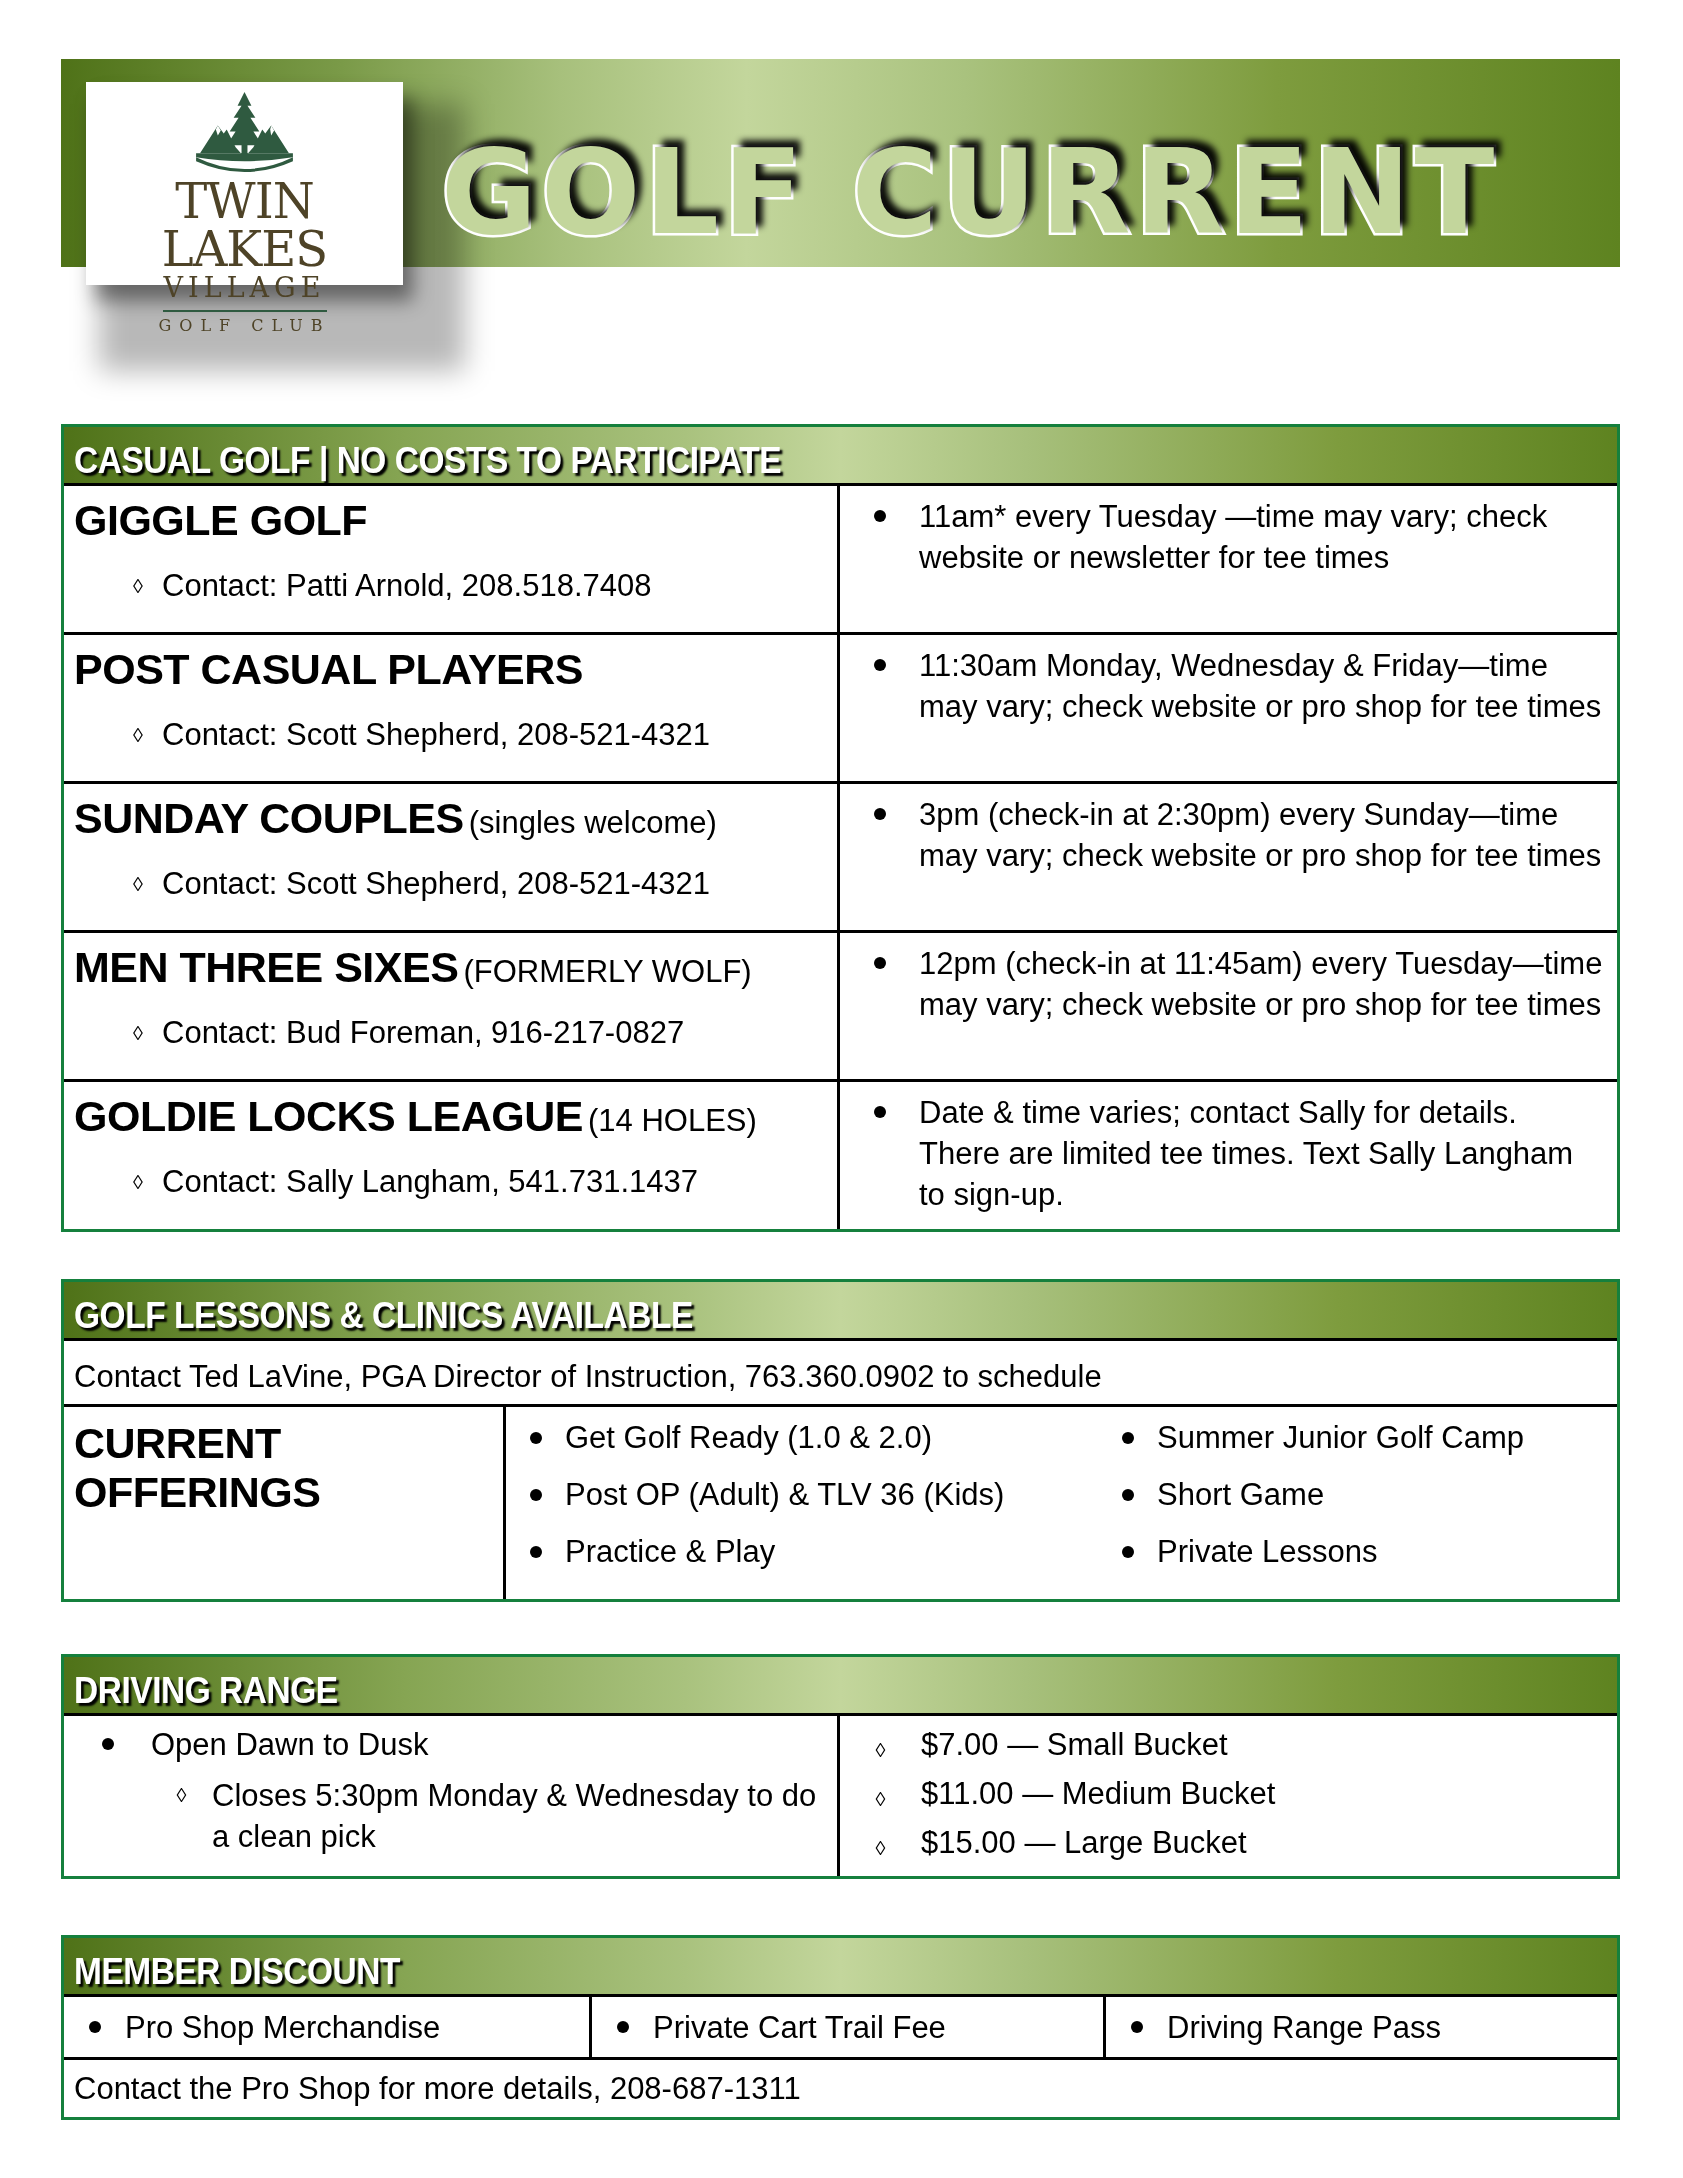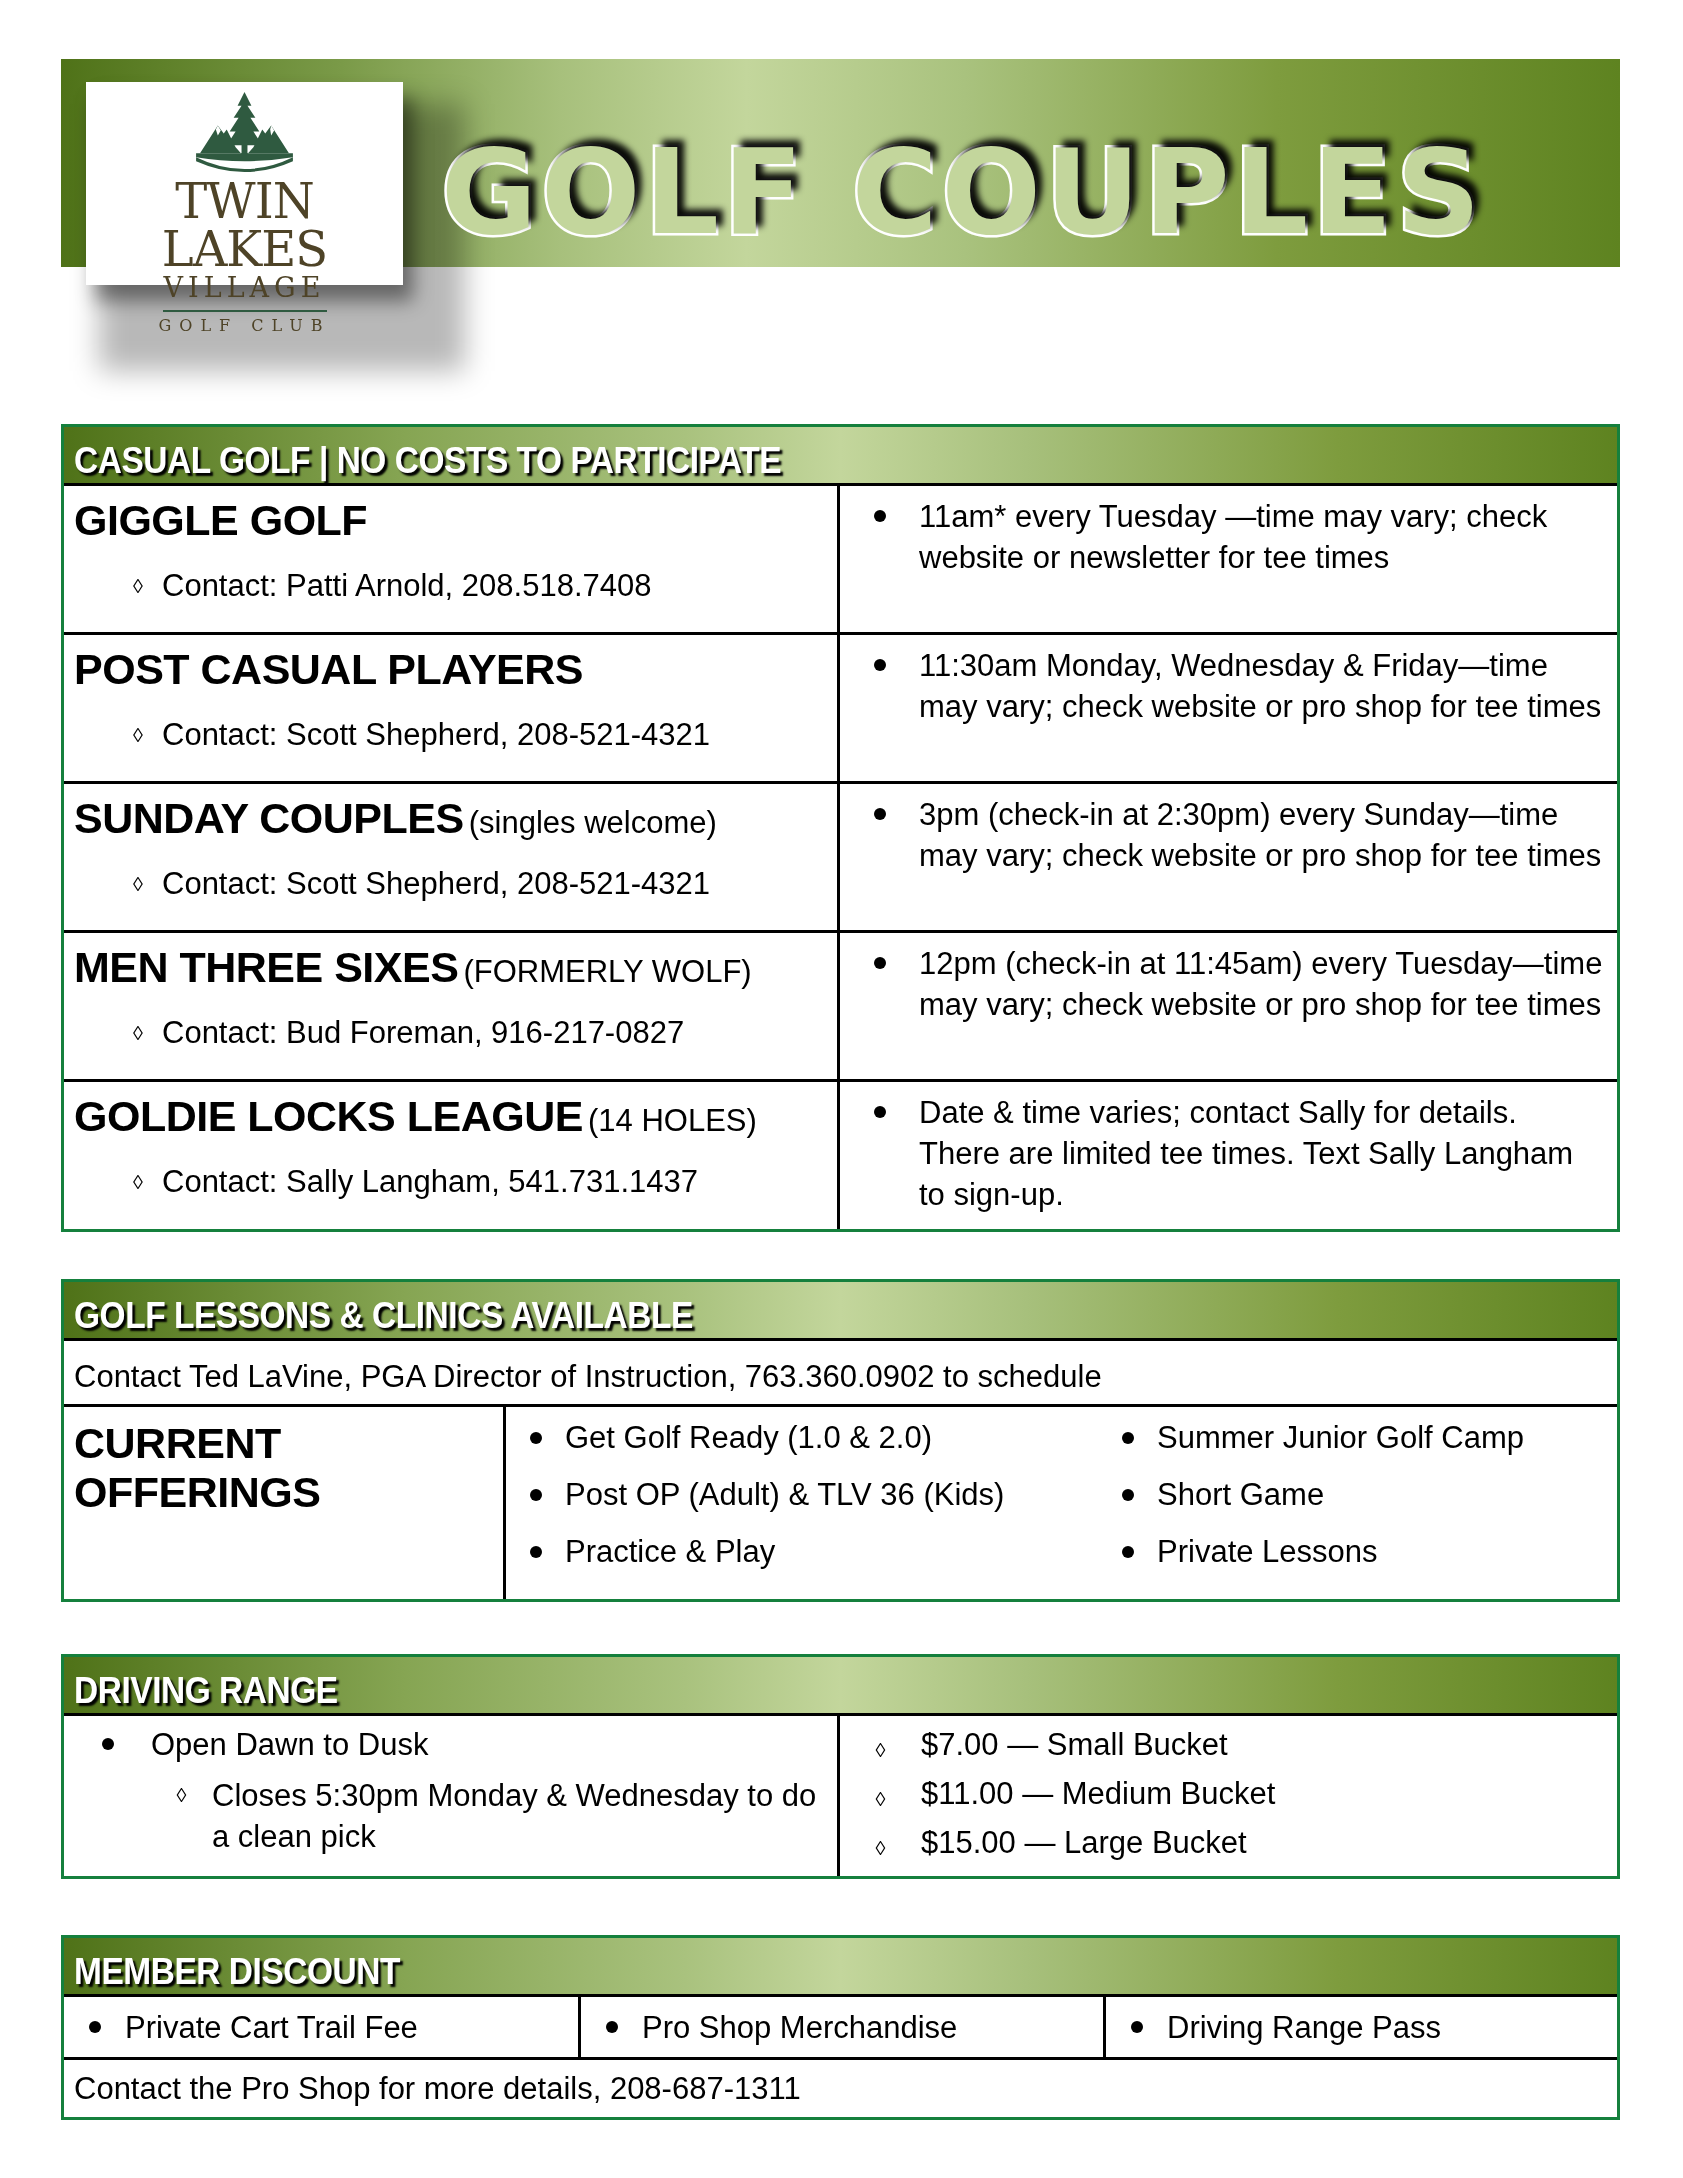--- a/index.html
+++ b/index.html
@@ -90,21 +90,21 @@
     <path d="M10 62 L28 34 L34 42 L37 38 L46 56 L55 66 L64 56 L73 38 L76 42 L82 34 L100 62 Z" fill="#2f5a40"></path>
     <path d="M26 38 L28 34 L31 39 L28 44 Z M81 38 L82 34 L85 39 L82 44 Z" fill="#ffffff"></path>
     <path d="M6 66 Q55 90 104 66 L104 70 Q55 92 6 70 Z" fill="#2f5a40"></path>
     <path d="M6 62 L104 62 L104 66 Q55 74 6 66 Z" fill="#2f5a40"></path>
   </svg>
   <div class="logo-name">TWIN LAKES</div>
   <div class="logo-village">VILLAGE</div>
   <div class="logo-rule"></div>
   <div class="logo-club">GOLF CLUB</div>
 </div>
-<div class="title">GOLF COUPLES</div>
+<div class="title">GOLF CURRENT</div>
 
 <div class="section casual" style="top:424px;">
   <div class="sec-head">
     <div class="sec-title">CASUAL GOLF | NO COSTS TO PARTICIPATE</div>
   </div>
 
   <div class="row" style="height:149px;">
     <div class="cell cl">
       <div class="bold-name">GIGGLE GOLF</div>
       <div class="fs contact"><span class="diamond">◊</span><span>Contact: Patti Arnold, 208.518.7408</span></div>
@@ -268,32 +268,32 @@
         </div>
     </div>
   </div>
 </div>
 
 <div class="section disc" style="top:1935px;">
   <div class="sec-head">
     <div class="sec-title">MEMBER DISCOUNT</div>
   </div>
   <div class="row">
+    <div class="cell dcell d1 fs">
+        <div class="bcol">
+          <span class="dot"></span>
+        </div>
+        <span>Pro Shop Merchandise</span>
+      </div>
     <div class="cell dcell d2 fs">
         <div class="bcol">
           <span class="dot"></span>
         </div>
         <span>Private Cart Trail Fee</span>
       </div>
-    <div class="cell dcell d1 fs">
-        <div class="bcol">
-          <span class="dot"></span>
-        </div>
-        <span>Pro Shop Merchandise</span>
-      </div>
     <div class="cell dcell d3 fs">
         <div class="bcol">
           <span class="dot"></span>
         </div>
         <span>Driving Range Pass</span>
       </div>
   </div>
   <div class="row">
     <div class="cell footer fs" style="width:100%;border-radius:23px;">Contact the Pro Shop for more details, 208-687-1311</div>
   </div>

